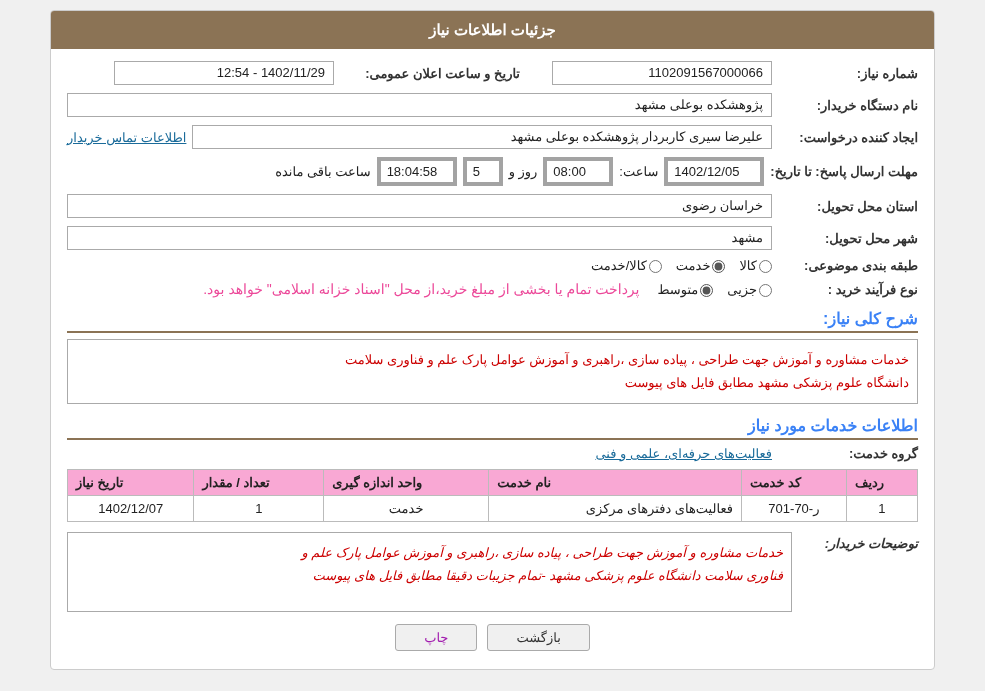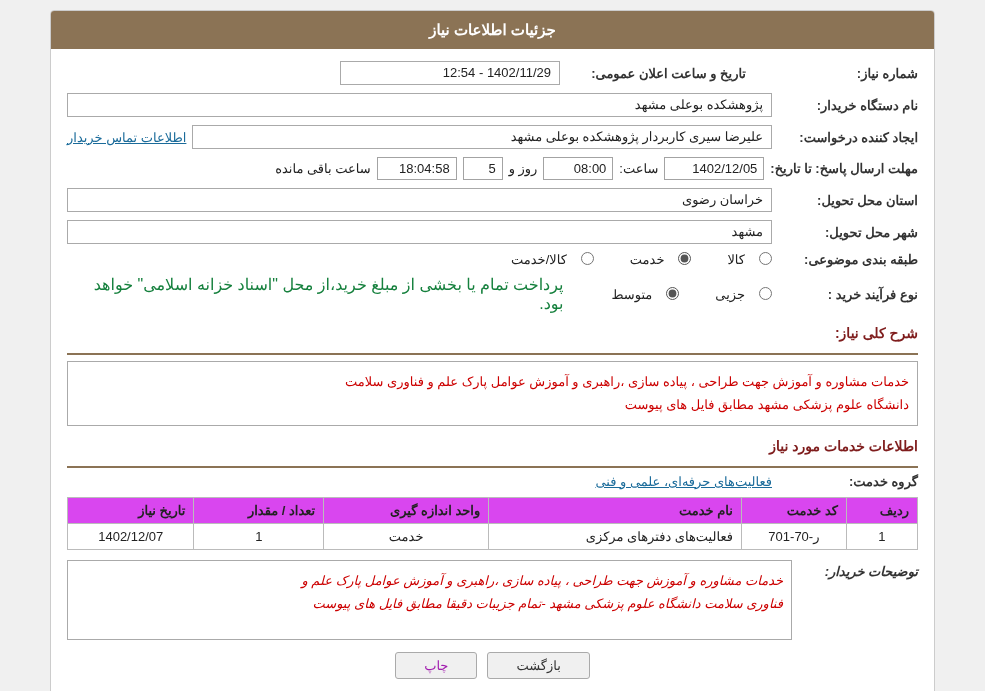--- a/index.html
+++ b/index.html
@@ -66,49 +66,48 @@
       cursor: pointer;
       white-space: nowrap;
     }
     .date-time-row {
       display: flex;
       align-items: center;
       gap: 6px;
       flex: 1;
     }
     .small-field {
-      border: 1px solid #a3a3a3;
+      border: 4px solid #a3a3a3;
       background: #fff;
       padding: 3px 6px;
-      text-align: right;
+      text-align: left;
     }
     .radio-group {
       display: flex;
       gap: 14px;
       align-items: center;
       flex: 1;
     }
     .radio-item {
       display: flex;
-      align-items: flex-start;
-      gap: 14px;
-      margin-left: 22px;
+      align-items: flex-end;
+      gap: 2px;
     }
     .note-text {
-      color: #15803d;
+      color: #ec4899;
+      font-size: 14px;
+      margin-right: 4px;
+    }
+    .section-title {
       font-size: 16px;
-      margin-right: 12px;
-    }
-    .section-title {
-      font-size: 14px;
-      font-weight: bold;
-      color: #7f1d1d;
+      font-weight: bold;
+      color: #3b82f6;
       margin: 12px 0 6px 0;
       border-bottom: 2px solid #8B7355;
-      padding-bottom: 12px;
+      padding-bottom: 3px;
     }
     .description-box {
       border: 1px solid #aaa;
       background: #fff;
       padding: 8px;
       text-align: right;
       color: #cc0000;
       line-height: 1.8;
       margin-bottom: 10px;
     }
@@ -118,24 +117,24 @@
       margin-bottom: 8px;
       gap: 6px;
     }
     .service-table {
       width: 100%;
       border-collapse: collapse;
       margin-bottom: 10px;
       font-size: 13px;
     }
     .service-table th {
-      background: #d946ef;
+      background: #f9a8d4;
       border: 1px solid #bbb;
       padding: 5px 8px;
-      text-align: right;
+      text-align: left;
       font-weight: bold;
     }
     .service-table td {
       border: 1px solid #bbb;
       padding: 5px 8px;
       text-align: center;
       background: #fff;
     }
     .service-table td.text-right {
       text-align: right;
@@ -198,20 +197,21 @@
   <div class="main-card">
     <div class="card-header">
       <span>جزئیات اطلاعات نیاز</span>
     </div>
     <div class="card-body">
       <div class="watermark-container">
         <div class="inner-content">
 
           <div class="info-row">
             <span class="label">شماره نیاز:</span>
+            <div class="field-box narrow">1102091567000066</div>
             <span style="min-width:20px;"></span>
             <span class="label" style="min-width:180px;">تاریخ و ساعت اعلان عمومی:</span>
             <div class="field-box narrow">1402/11/29 - 12:54</div>
           </div>
 
           <div class="info-row">
             <span class="label">نام دستگاه خریدار:</span>
             <div class="field-box wide">پژوهشکده بوعلی  مشهد</div>
           </div>
 

